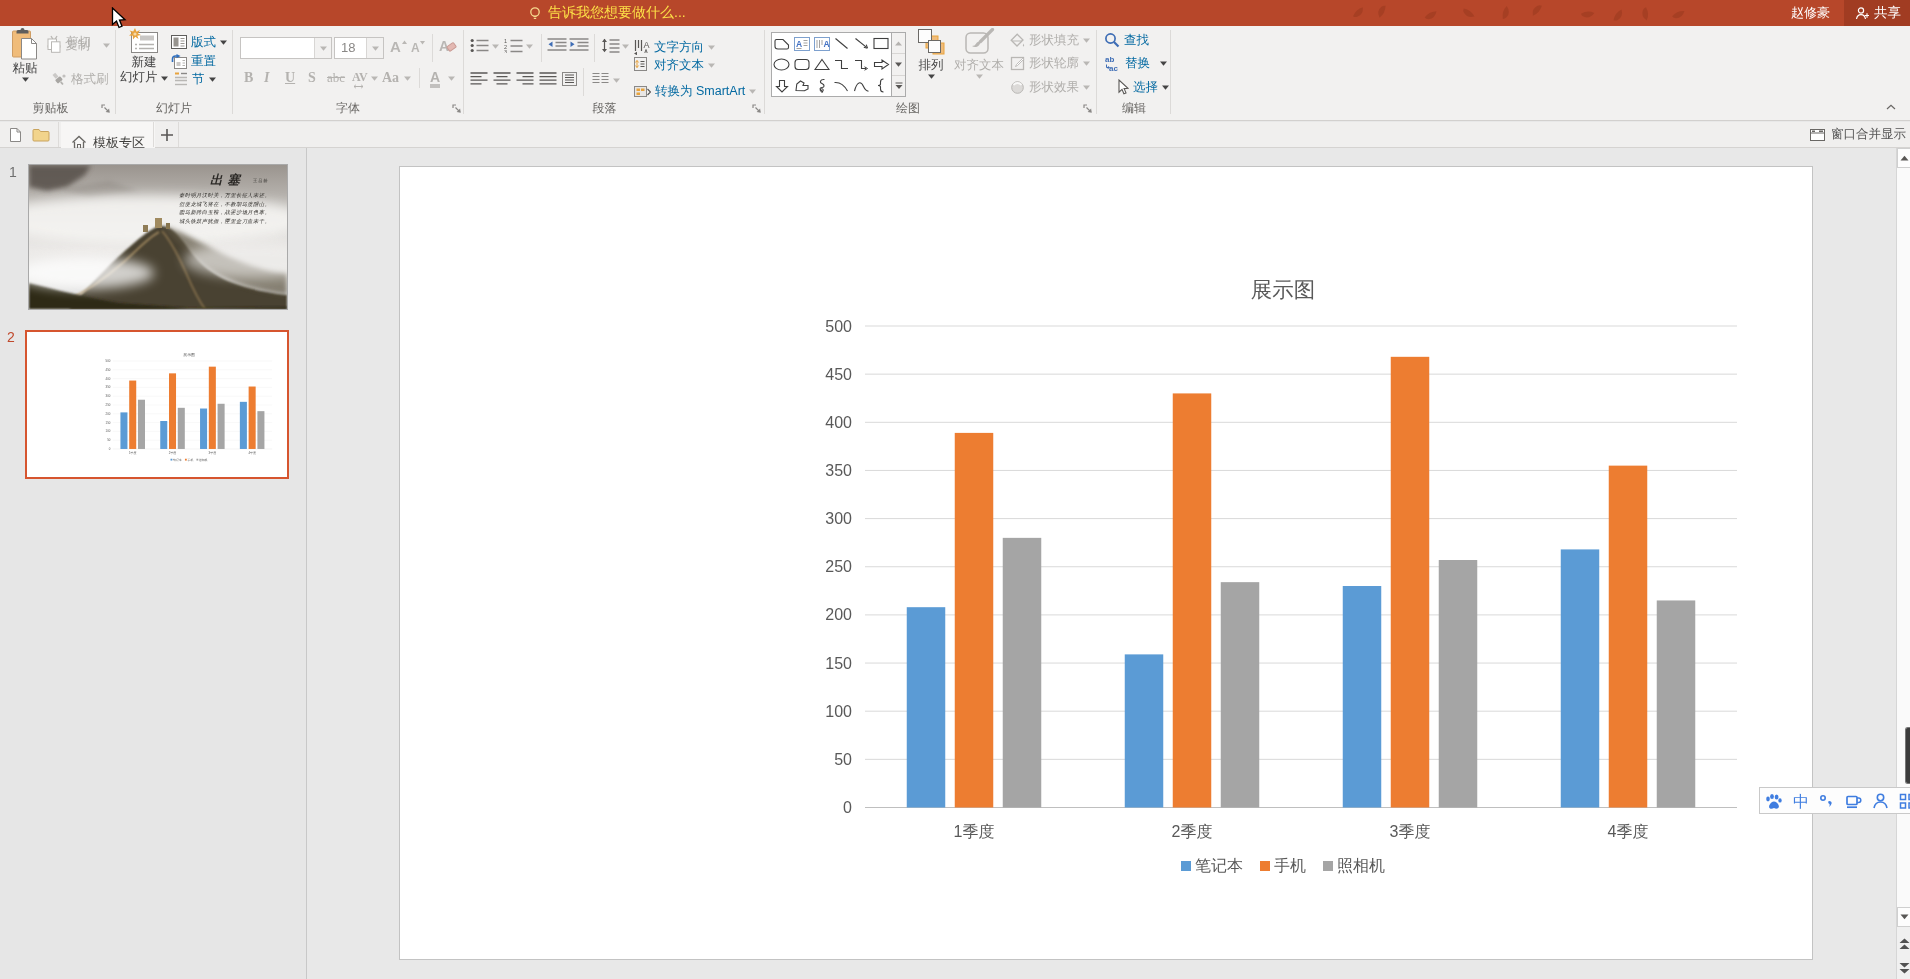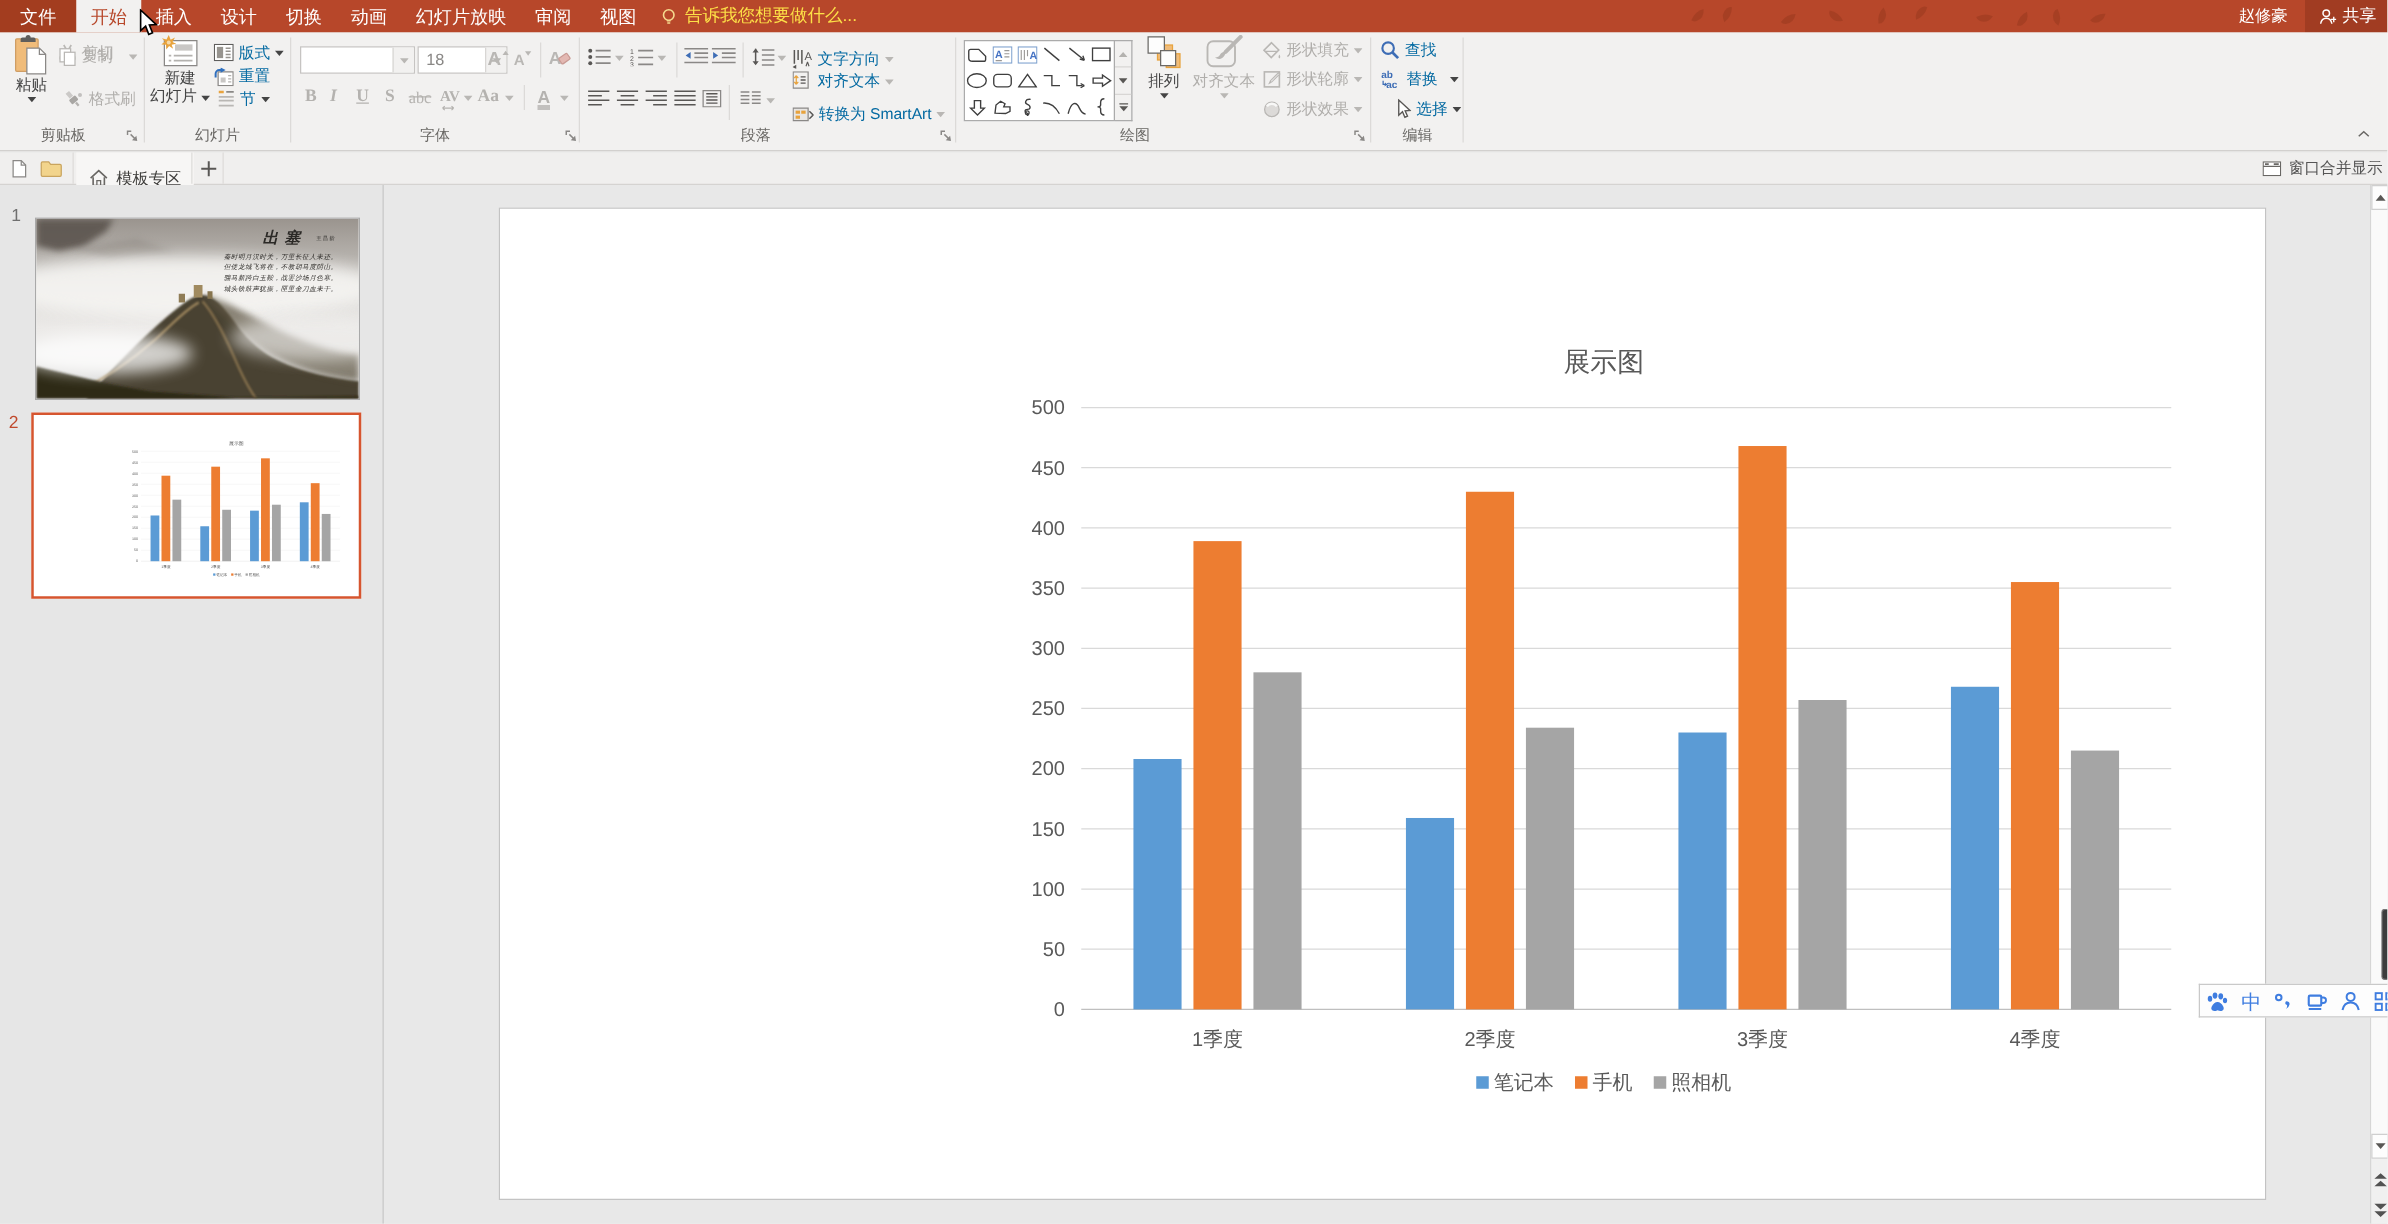--- a/index.html
+++ b/index.html
@@ -92,31 +92,20 @@
       <path d="M0 0 q8-9 19-8 q-3 11-13 11 q-4 0-6-3z" transform="translate(70,2) rotate(140)" fill="#9c3a20"></path>
       <path d="M0 0 q8-9 19-8 q-3 11-13 11 q-4 0-6-3z" transform="translate(130,20) rotate(-5)" fill="#9c3a20"></path>
       <path d="M0 0 q8-9 19-8 q-3 11-13 11 q-4 0-6-3z" transform="translate(190,6) rotate(60)" fill="#9c3a20"></path>
       <path d="M0 0 q8-9 19-8 q-3 11-13 11 q-4 0-6-3z" transform="translate(250,22) rotate(-50)" fill="#9c3a20"></path>
       <path d="M0 0 q8-9 19-8 q-3 11-13 11 q-4 0-6-3z" transform="translate(310,2) rotate(155)" fill="#9c3a20"></path>
       <path d="M0 0 q8-9 19-8 q-3 11-13 11 q-4 0-6-3z" transform="translate(370,14) rotate(20)" fill="#9c3a20"></path>
       <path d="M0 0 q8-9 19-8 q-3 11-13 11 q-4 0-6-3z" transform="translate(420,24) rotate(-30)" fill="#9c3a20"></path>
       <path d="M0 0 q8-9 19-8 q-3 11-13 11 q-4 0-6-3z" transform="translate(470,4) rotate(110)" fill="#9c3a20"></path>
       <path d="M0 0 q8-9 19-8 q-3 11-13 11 q-4 0-6-3z" transform="translate(510,18) rotate(0)" fill="#9c3a20"></path>
     </svg>
-  <div class="tabs">
-      <div class="tab file">文件</div>
-      <div class="tab selected">开始</div>
-      <div class="tab">插入</div>
-      <div class="tab">设计</div>
-      <div class="tab">切换</div>
-      <div class="tab">动画</div>
-      <div class="tab">幻灯片放映</div>
-      <div class="tab">审阅</div>
-      <div class="tab">视图</div>
-    </div>
   <div class="tellme">
     <svg width="14" height="15" viewBox="0 0 14 15">
       <circle cx="7" cy="6" r="4.2" fill="none" stroke="#f5d98e" stroke-width="1.3"></circle>
       <path d="M5.5 10.5h3M5.8 12.3h2.4" stroke="#f5d98e" stroke-width="1.2"></path>
     </svg>
     <span>告诉我您想要做什么...</span>
   </div>
   <div class="tb-right">
     <span class="tb-user">赵修豪</span>
     <span class="tb-share">
@@ -268,21 +257,21 @@
     <div class="combo" style="left:7px;top:11px;width:92px;height:22px">
       <span class="cval"></span>
       <span class="cbtn">
           <span class="ic">
             <svg width="7" height="5" viewBox="0 0 7 5">
               <path d="M0 .5h7L3.5 4.7z" fill="#b9b7b4"></path>
             </svg>
           </span>
         </span>
     </div>
-    <div class="combo" style="left:101px;top:11px;width:72px;height:22px">
+    <div class="combo" style="left:101px;top:11px;width:50px;height:22px">
       <span class="cval">18</span>
       <span class="cbtn">
           <span class="ic">
             <svg width="7" height="5" viewBox="0 0 7 5">
               <path d="M0 .5h7L3.5 4.7z" fill="#b9b7b4"></path>
             </svg>
           </span>
         </span>
     </div>
     <span class="ic" style="position:absolute;left:156px;top:12px">
@@ -788,21 +777,21 @@
           <path d="M.5 4 h14" stroke="#696764"></path>
           <path d="M2 2.2 h3 M9 2.2 h4" stroke="#696764" stroke-width="1.4"></path>
         </svg>
       </span>
     <span>窗口合并显示</span>
   </div>
 </div>
 
 <div id="leftpanel">
   <div class="thumb-num" style="left:9px;top:16px">1</div>
-  <div class="thumb" style="left:28px;top:26px;width:260px;height:146px">
+  <div class="thumb" style="left:28px;top:16px;width:260px;height:146px">
     <svg id="thumb1art" width="258" height="144" viewBox="0 0 258 144">
         <defs>
           <linearGradient id="sky" x1="0" y1="0" x2="0" y2="1">
             <stop offset="0" stop-color="#9a948e"></stop>
             <stop offset=".2" stop-color="#b4b0ab"></stop>
             <stop offset=".4" stop-color="#d8d6d3"></stop>
             <stop offset=".6" stop-color="#eceae8"></stop>
             <stop offset=".8" stop-color="#e8e7e5"></stop>
             <stop offset="1" stop-color="#d0d1d2"></stop>
           </linearGradient>

